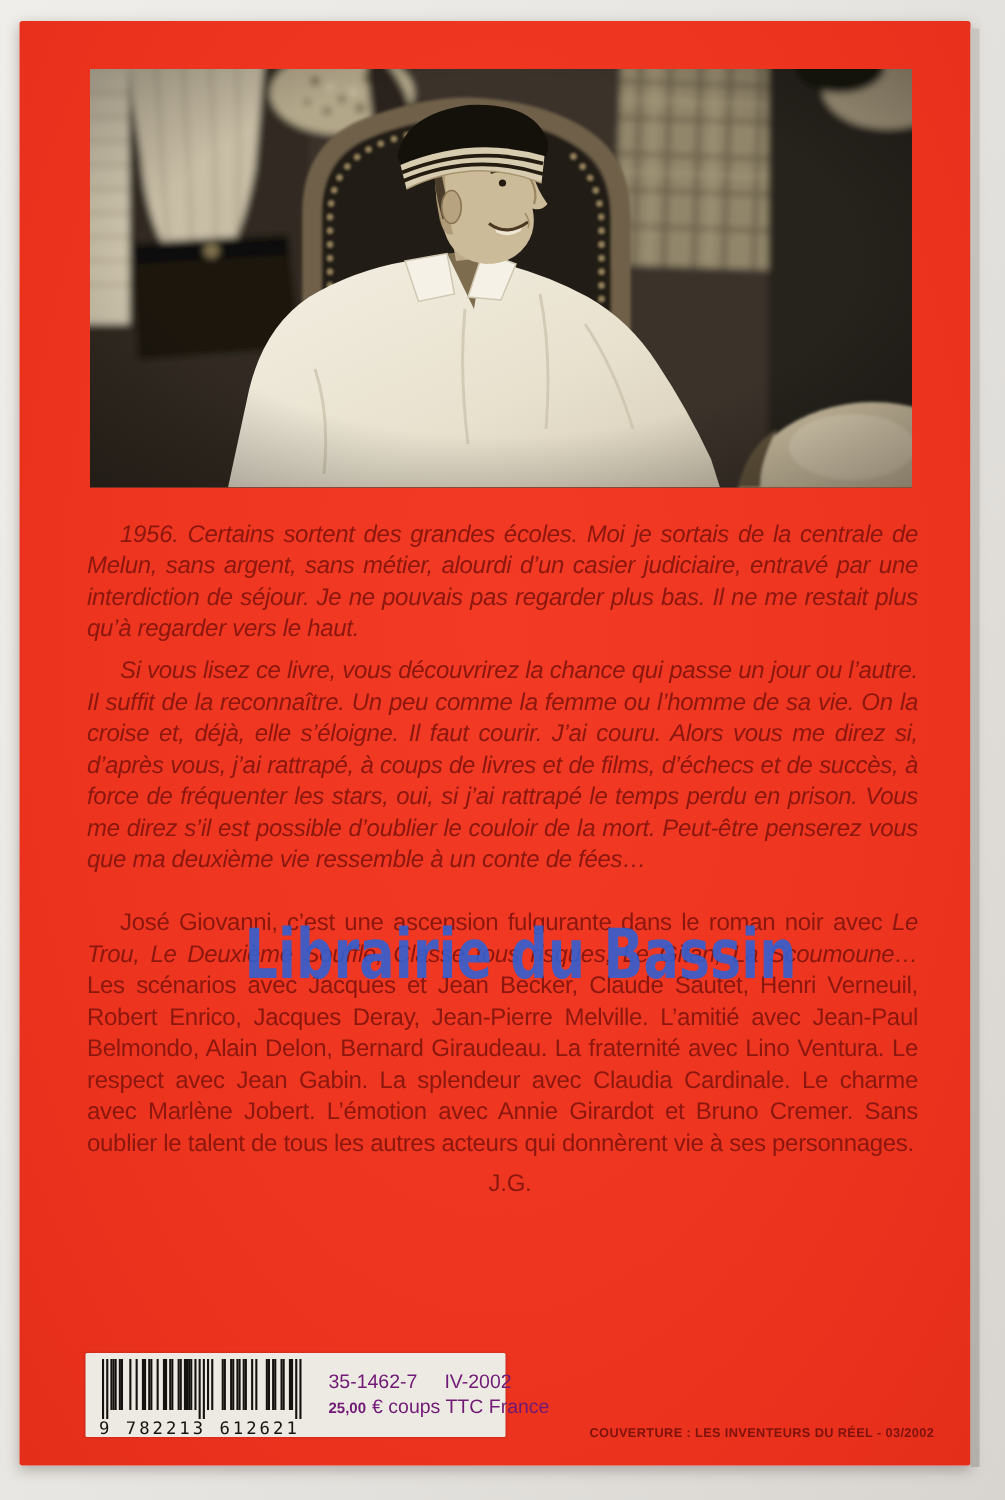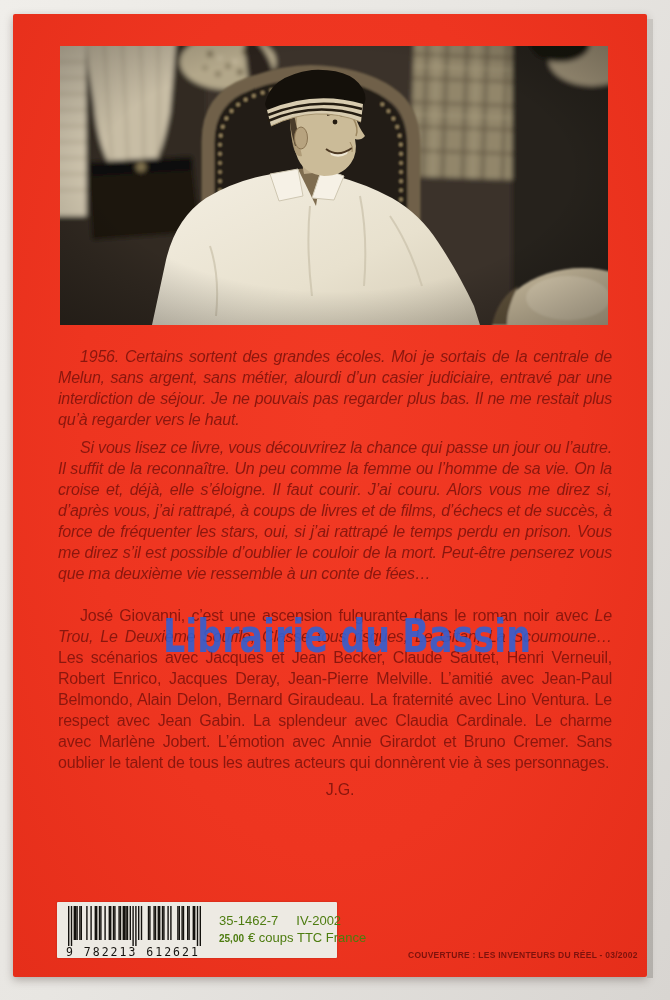--- a/index.html
+++ b/index.html
@@ -45,27 +45,27 @@
     position:absolute;left:44px;top:888px;width:280px;height:56px;
     background:#edeae3;border-radius:1px;display:flex;
     box-shadow:0 0 2px rgba(90,20,10,.35);
   }
   .barcode{margin:2px 0 0 6px;width:150px;height:54px;flex:none;}
   .barcode .ean-text{
     font-family:"DejaVu Sans Mono",monospace;font-size:11.5px;letter-spacing:2px;
     fill:#16130f;
   }
   .label-info{
-    margin:10px 0 0 6px;color:#4d7c0f;font-size:13px;line-height:17px;white-space:nowrap;
+    margin:10px 0 0 6px;color:#701a75;font-size:13px;line-height:17px;white-space:nowrap;
   }
   .ref-line span.edition{margin-left:18px;}
   .price-line b{font-size:10px;}
   .price-line span{margin-left:4px;}
   .credit{
-    position:absolute;left:395px;top:936px;
+    position:absolute;left:380px;top:936px;
     font-size:8.5px;font-weight:bold;letter-spacing:.25px;color:#7e120c;white-space:nowrap;
   }
 </style>
 </head>
 <body>
 
 <div class="stage">
   <div class="cover">
 
     <div class="photo">

